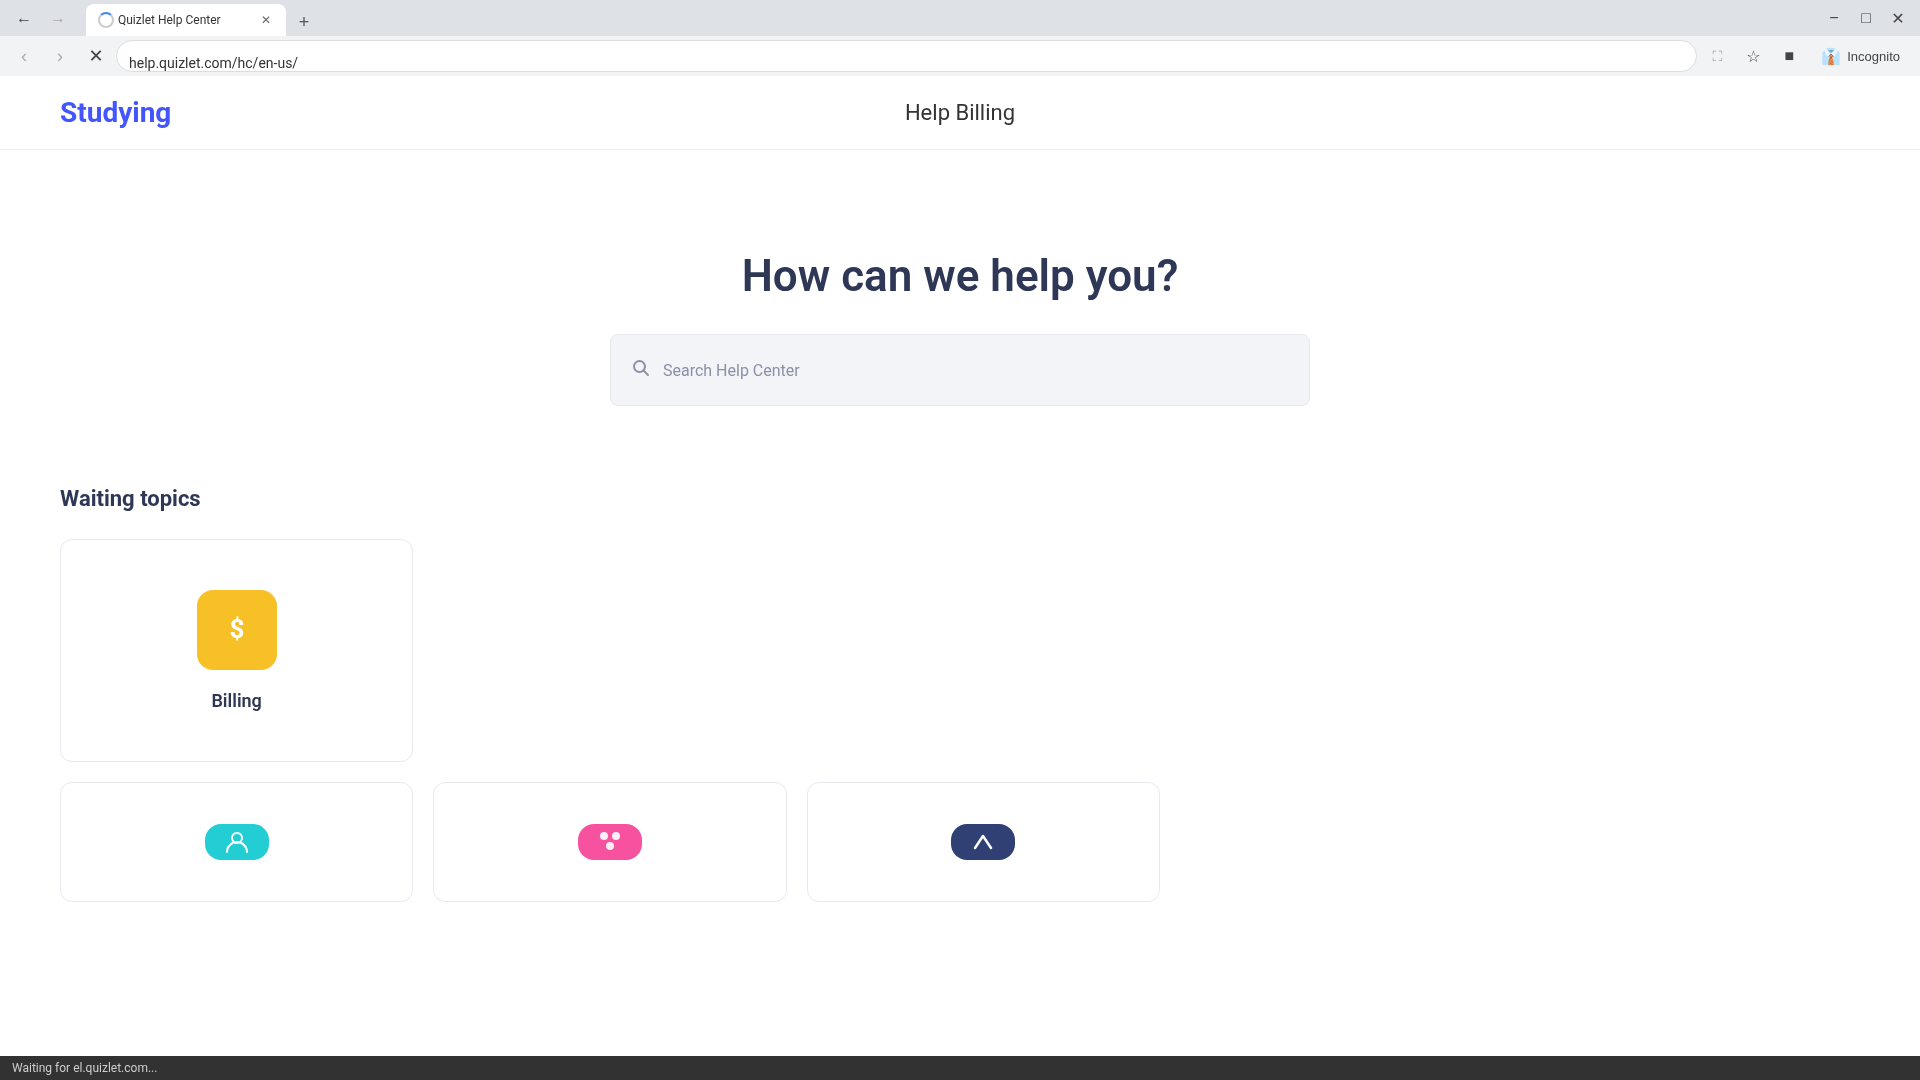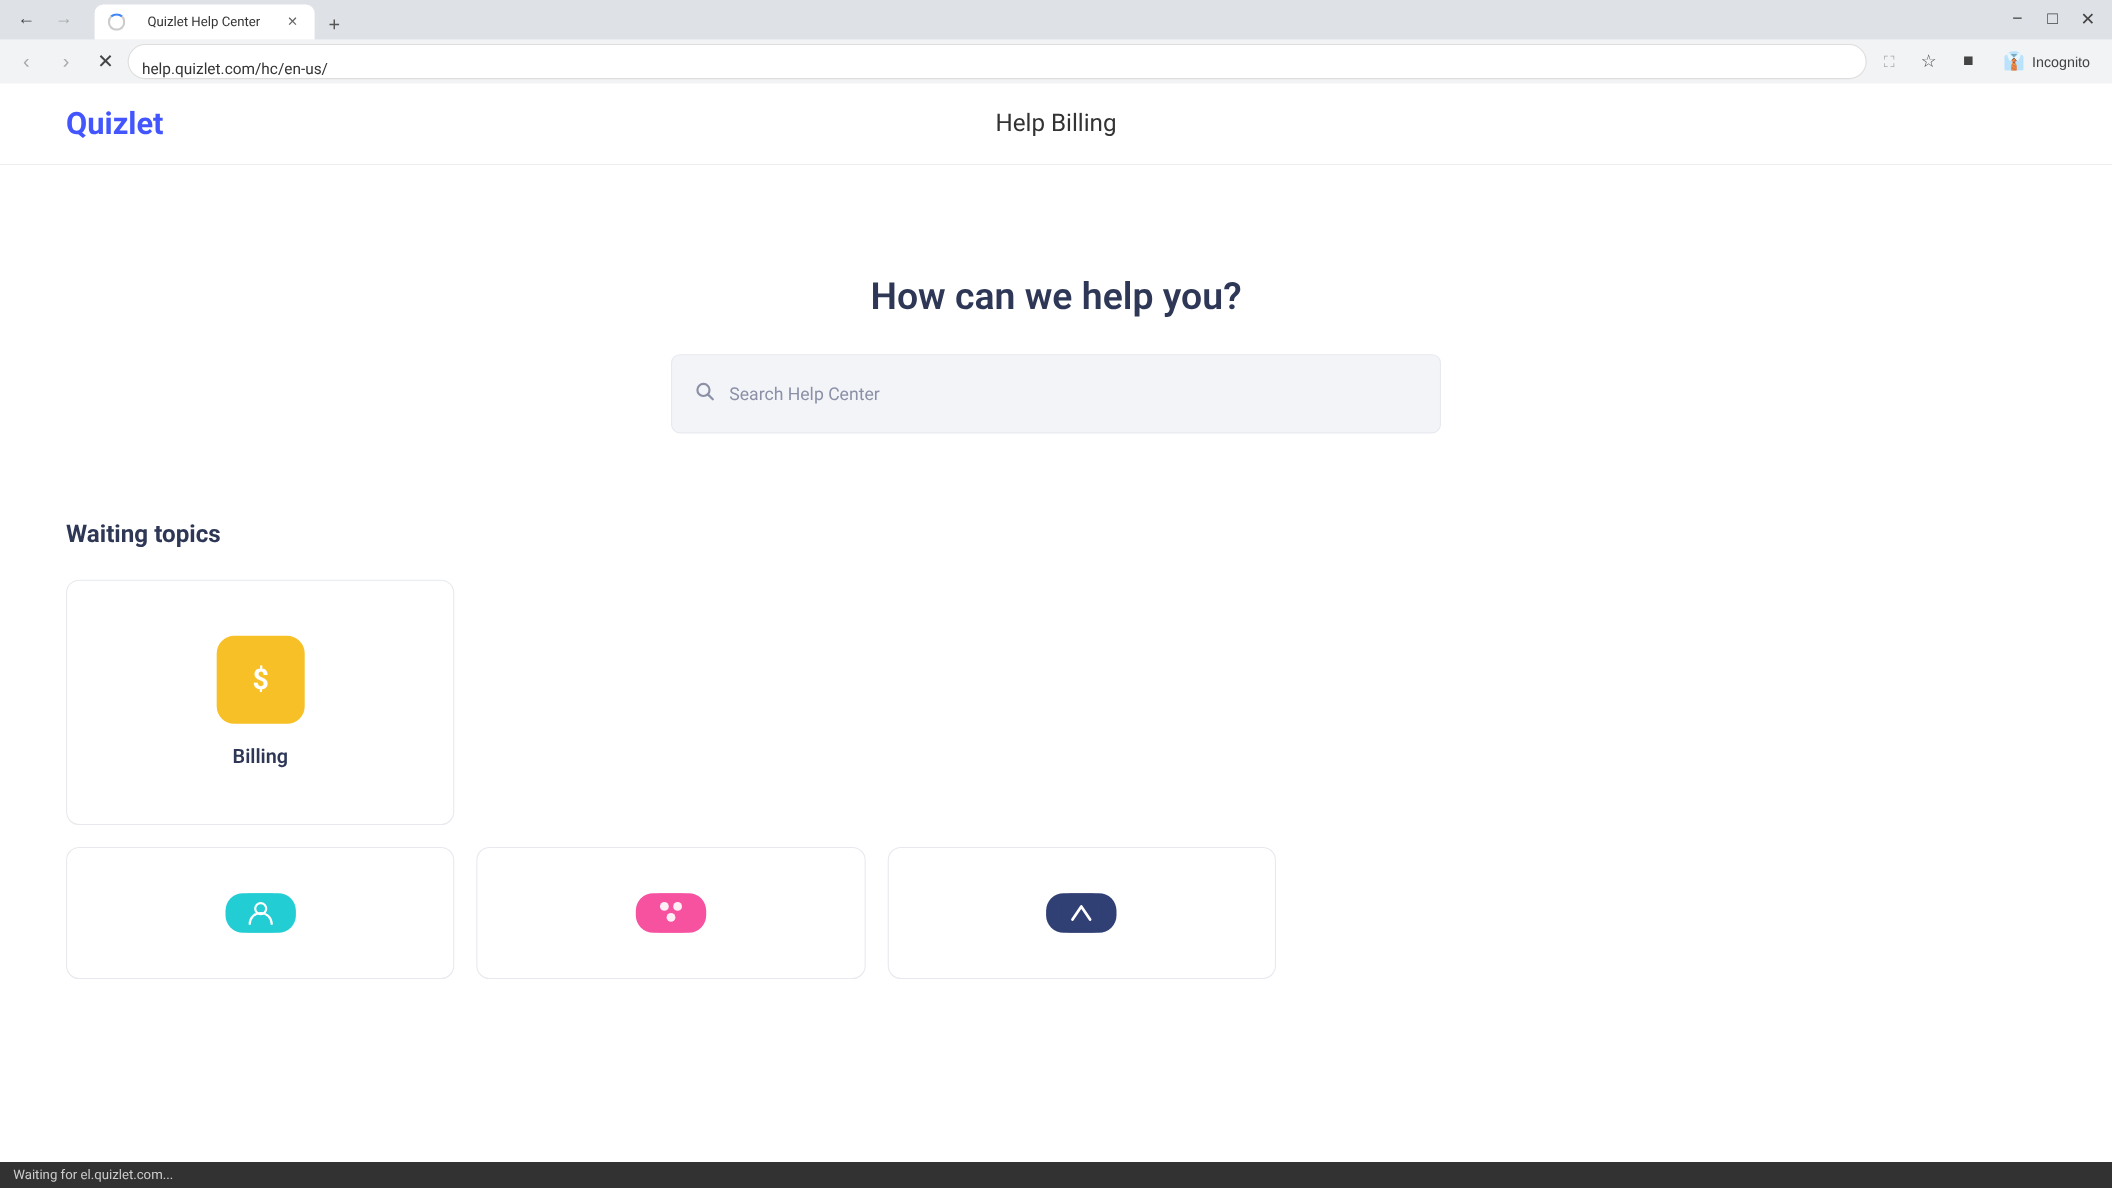--- a/index.html
+++ b/index.html
@@ -52,21 +52,21 @@
       height: 36px;
     }
 
     .tab {
       display: flex;
       align-items: center;
       background: #fff;
       border-radius: 8px 8px 0 0;
       padding: 16px 12px;
       height: 32px;
-      gap: 20px;
+      gap: 4px;
       min-width: 200px;
       max-width: 240px;
       position: relative;
     }
 
     .tab-loading {
       width: 16px;
       height: 16px;
       border: 2px solid #ccc;
       border-top-color: #4285f4;
@@ -229,21 +229,21 @@
     .main-content {
       padding: 60px 60px 40px;
     }
 
     .hero-section {
       text-align: center;
       padding: 40px 0 60px;
     }
 
     .hero-title {
-      font-size: 34px;
+      font-size: 44px;
       font-weight: 600;
       color: #2e3856;
       margin-bottom: 32px;
     }
 
     .search-bar {
       width: 700px;
       height: 72px;
       background: #f3f4f8;
       border: 1px solid #e8e9ef;
@@ -417,21 +417,21 @@
         <span style="font-size:16px;">👔</span>
         <span>Incognito</span>
       </button>
     </div>
   </div>
 </div>
 
 <div class="page-content">
 
   <div class="page-header">
-    <a class="quizlet-logo">Quizlet</a>
+    <a class="quizlet-logo">Studying</a>
     <span class="page-header-title">Help Billing</span>
   </div>
 
   <div class="main-content">
 
     <div class="hero-section">
       <h1 class="hero-title">How can we help you?</h1>
       <div class="search-bar">
         <span class="search-icon-wrap">
           <svg width="20" height="20" viewBox="0 0 20 20" fill="none" xmlns="http://www.w3.org/2000/svg">

